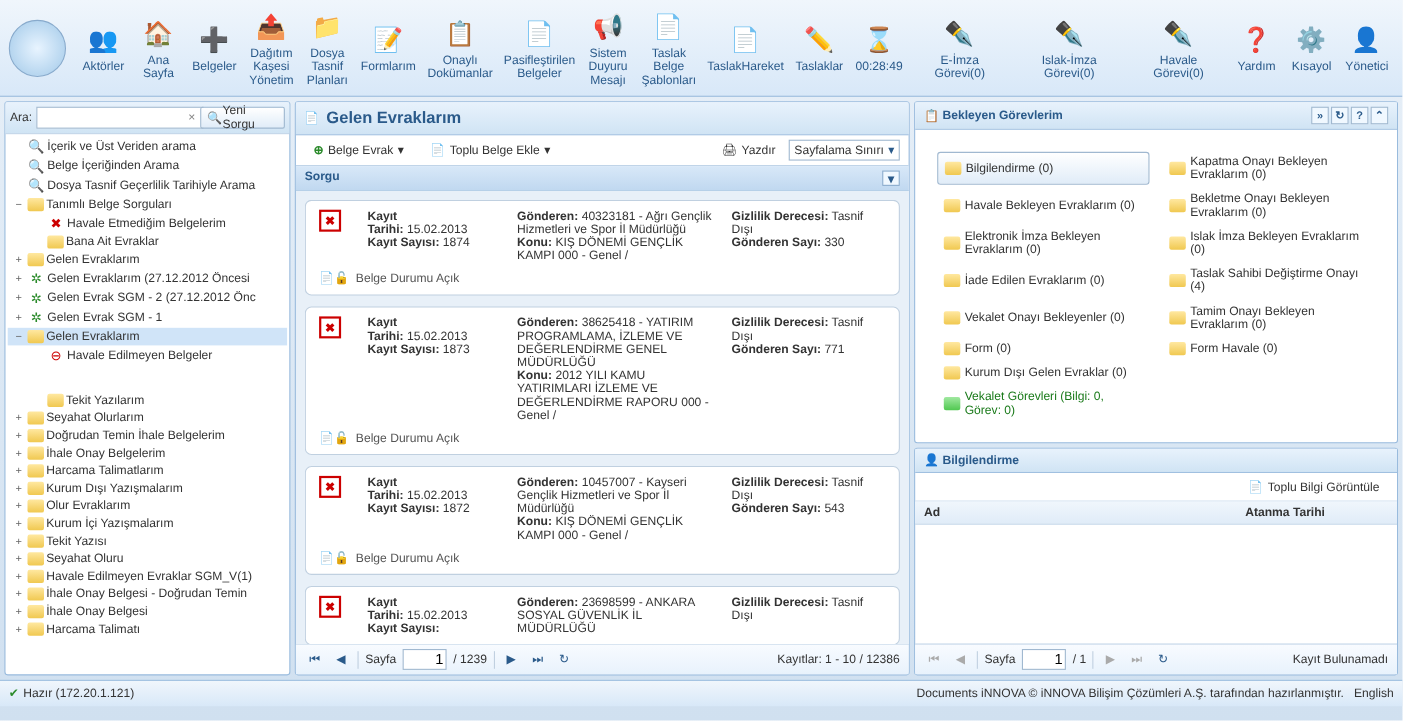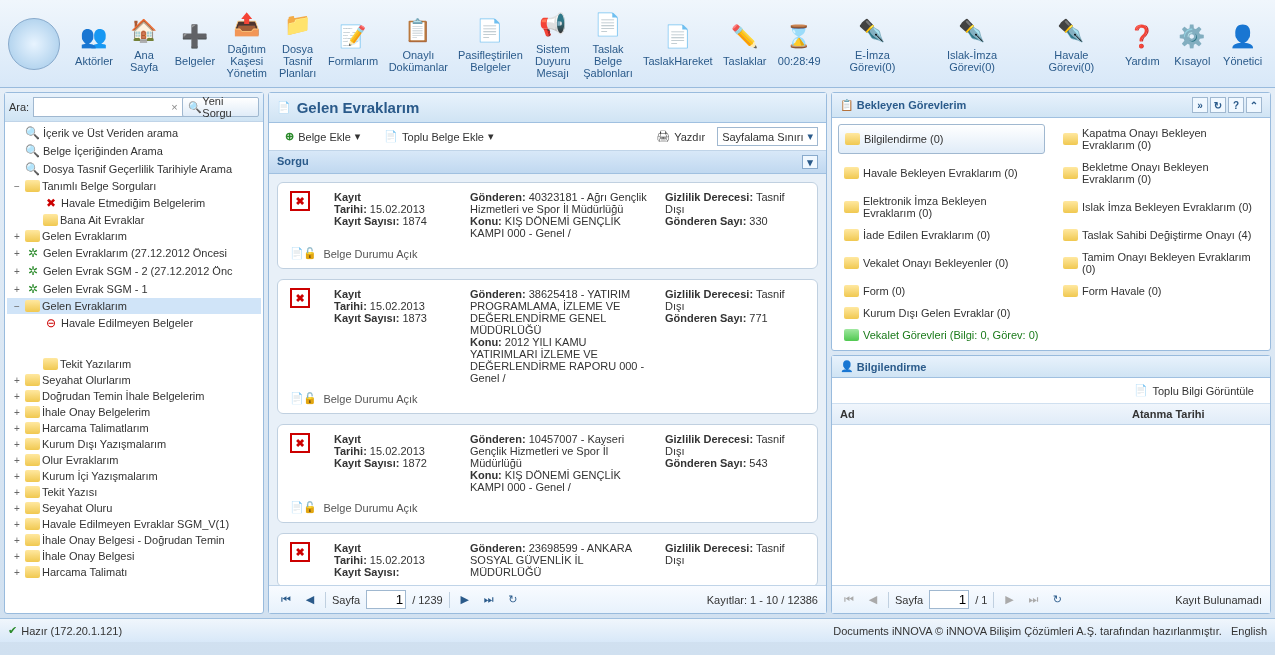--- a/index.html
+++ b/index.html
@@ -39,21 +39,21 @@
 .rec-status{margin-top:8px;display:flex;align-items:center;gap:6px;color:#555;}
 .paging { border-top: 1px solid #c0d4e8; padding: 4px 8px; display: flex; align-items: center; gap: 6px; background:linear-gradient(#f8fbff,#e8f2fc); font-size:11px;}
 .paging input{width:40px;text-align:right;border:1px solid #a0b8d0;padding:1px 2px;}
 .paging .right{margin-left:auto;}
 .pg-btn{width:18px;height:18px;display:inline-flex;align-items:center;justify-content:center;cursor:pointer;color:#2a5a8a;}
 .right-panel { width: 440px; margin: 4px; display: flex; flex-direction: column; gap: 4px; }
 .r-box { background: #fff; border: 1px solid #99bbdd; border-radius:3px; display:flex; flex-direction:column;}
 .r-header { background: linear-gradient(#e8f2fc,#d0e4f4); padding: 4px 8px; color: #2a5a8a; font-weight: bold; border-bottom:1px solid #a0c0e0; display:flex; align-items:center;}
 .r-header .tools{margin-left:auto; display:flex; gap:2px;}
 .r-header .tools span{width:16px;height:16px;border:1px solid #a0b8d0;background:#f0f8ff;display:inline-flex;align-items:center;justify-content:center;font-size:10px;cursor:pointer;}
-.tasks { padding: 6px; display: grid; grid-template-columns: 1fr 1fr; gap: 4px 12px; }
+.tasks { padding: 20px; display: grid; grid-template-columns: 1fr 1fr; gap: 4px 12px; }
 .task-item { display: flex; align-items: center; gap: 4px; padding: 3px 6px; cursor: pointer; border-radius:3px;}
 .task-item.selected { border:1px solid #a0b8d0; background:linear-gradient(#fff,#e0ecf8);}
 .task-item .fi { width:15px; height:12px; background: linear-gradient(#ffe8a0,#f0c850); border-radius:2px; flex-shrink:0;}
 .task-item.green .fi{background:linear-gradient(#a0e8a0,#50c850);}
 .task-item.green{color:#1a7a1a;}
 .info-body{flex:1;display:flex;flex-direction:column;}
 .info-tb{padding:4px 8px;text-align:right;border-bottom:1px solid #d0e0f0;}
 .info-grid-h{display:flex;background:linear-gradient(#f0f6fc,#e0ecf8);border-bottom:1px solid #c0d4e8;padding:4px 8px;font-weight:bold;}
 .info-grid-h div:first-child{flex:1;}
 .info-grid-h div:last-child{width:130px;}
@@ -288,21 +288,21 @@
         </div>
       </div>
   </div>
 
   <div class="center-panel">
     <div class="panel-header">
       <span style="margin-right:6px;">📄</span>
       <span class="panel-title">Gelen Evraklarım</span>
     </div>
     <div class="sub-toolbar">
-      <span class="dd-btn"><span style="color:#2a8a2a;font-weight:bold;">⊕</span><span>Belge Ekle</span> ▾</span>
+      <span class="dd-btn"><span style="color:#2a8a2a;font-weight:bold;">⊕</span><span>Belge Evrak</span> ▾</span>
       <span class="dd-btn"><span style="color:#2a8a2a;">📄</span><span>Toplu Belge Ekle</span> ▾</span>
       <div class="right">
         <span class="dd-btn">🖨 <span>Yazdır</span></span>
         <span class="select-box">
             <span>Sayfalama Sınırı</span> 
             <span style="color:#2a5a8a;">▾</span>
           </span>
       </div>
     </div>
     <div class="sorgu-bar">

